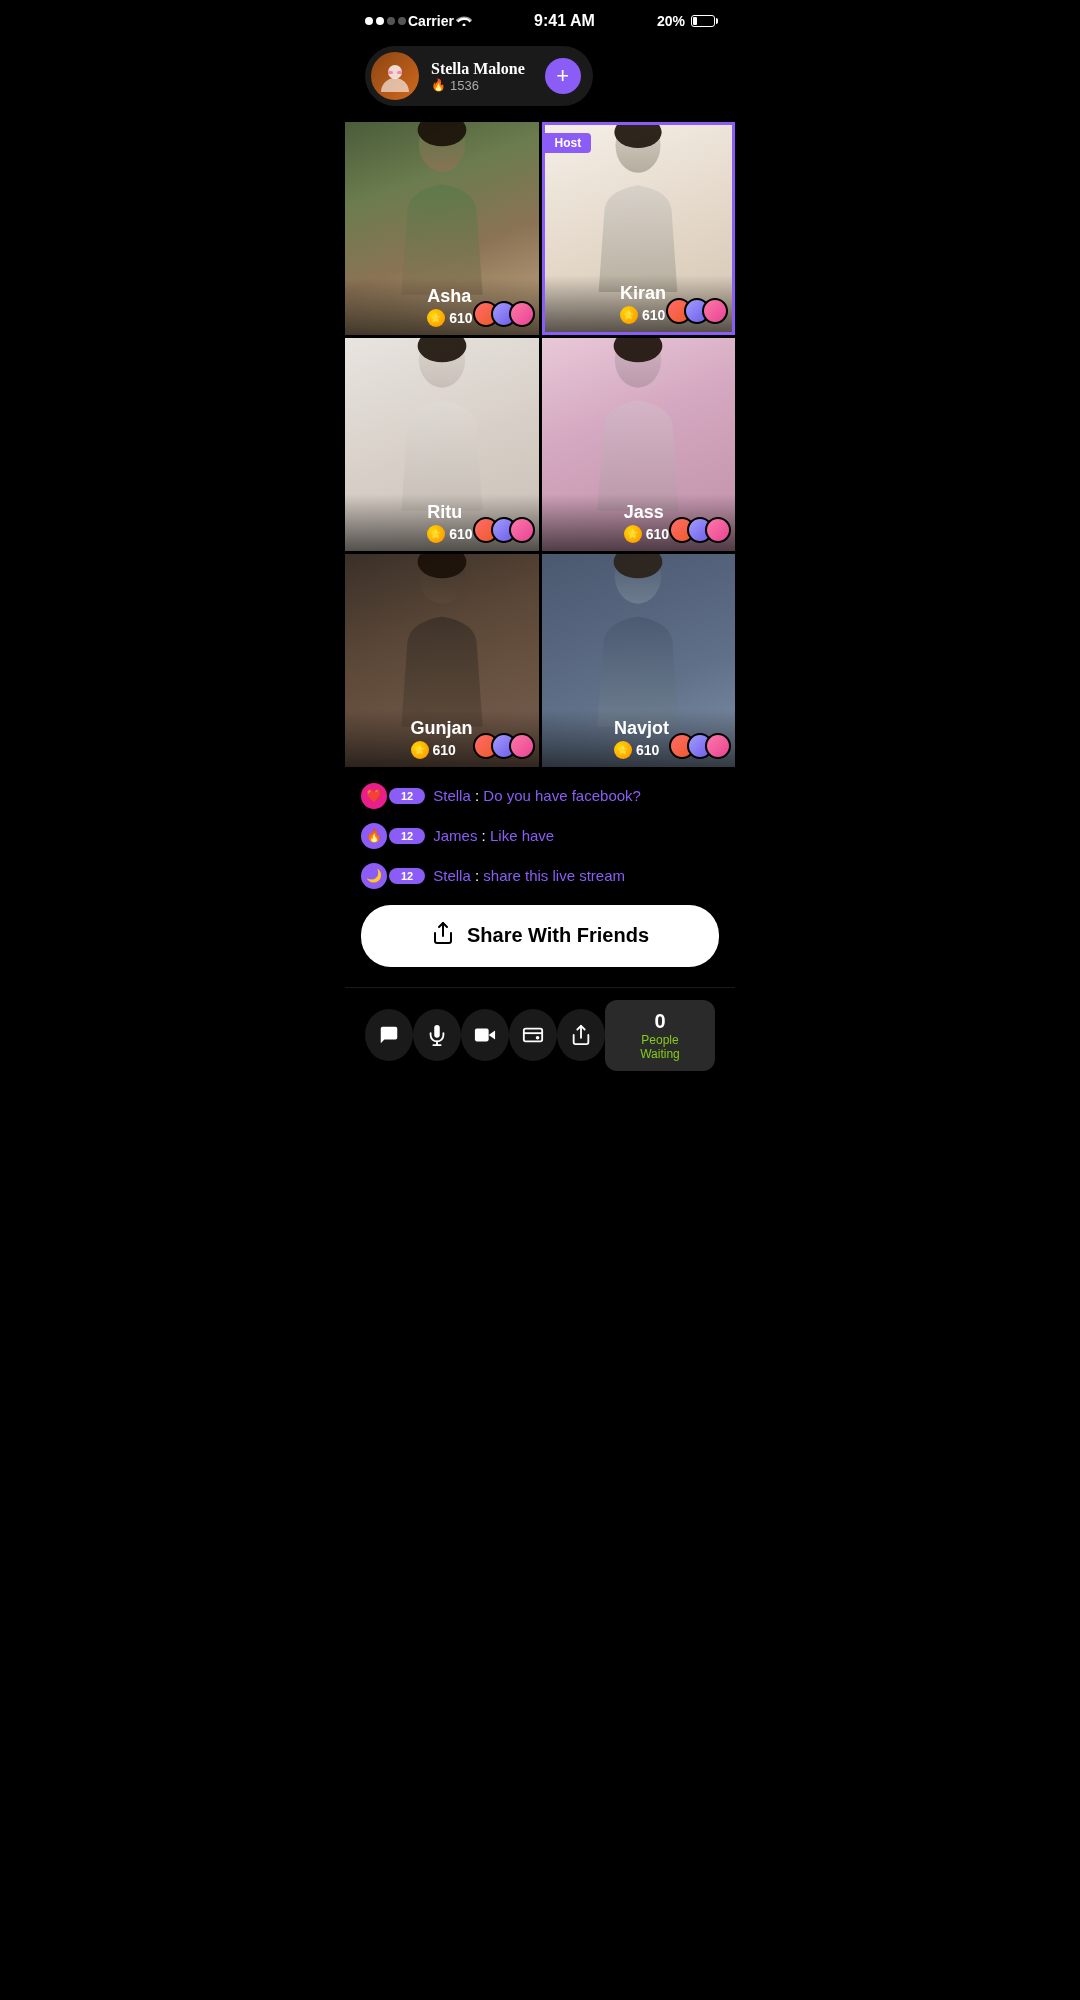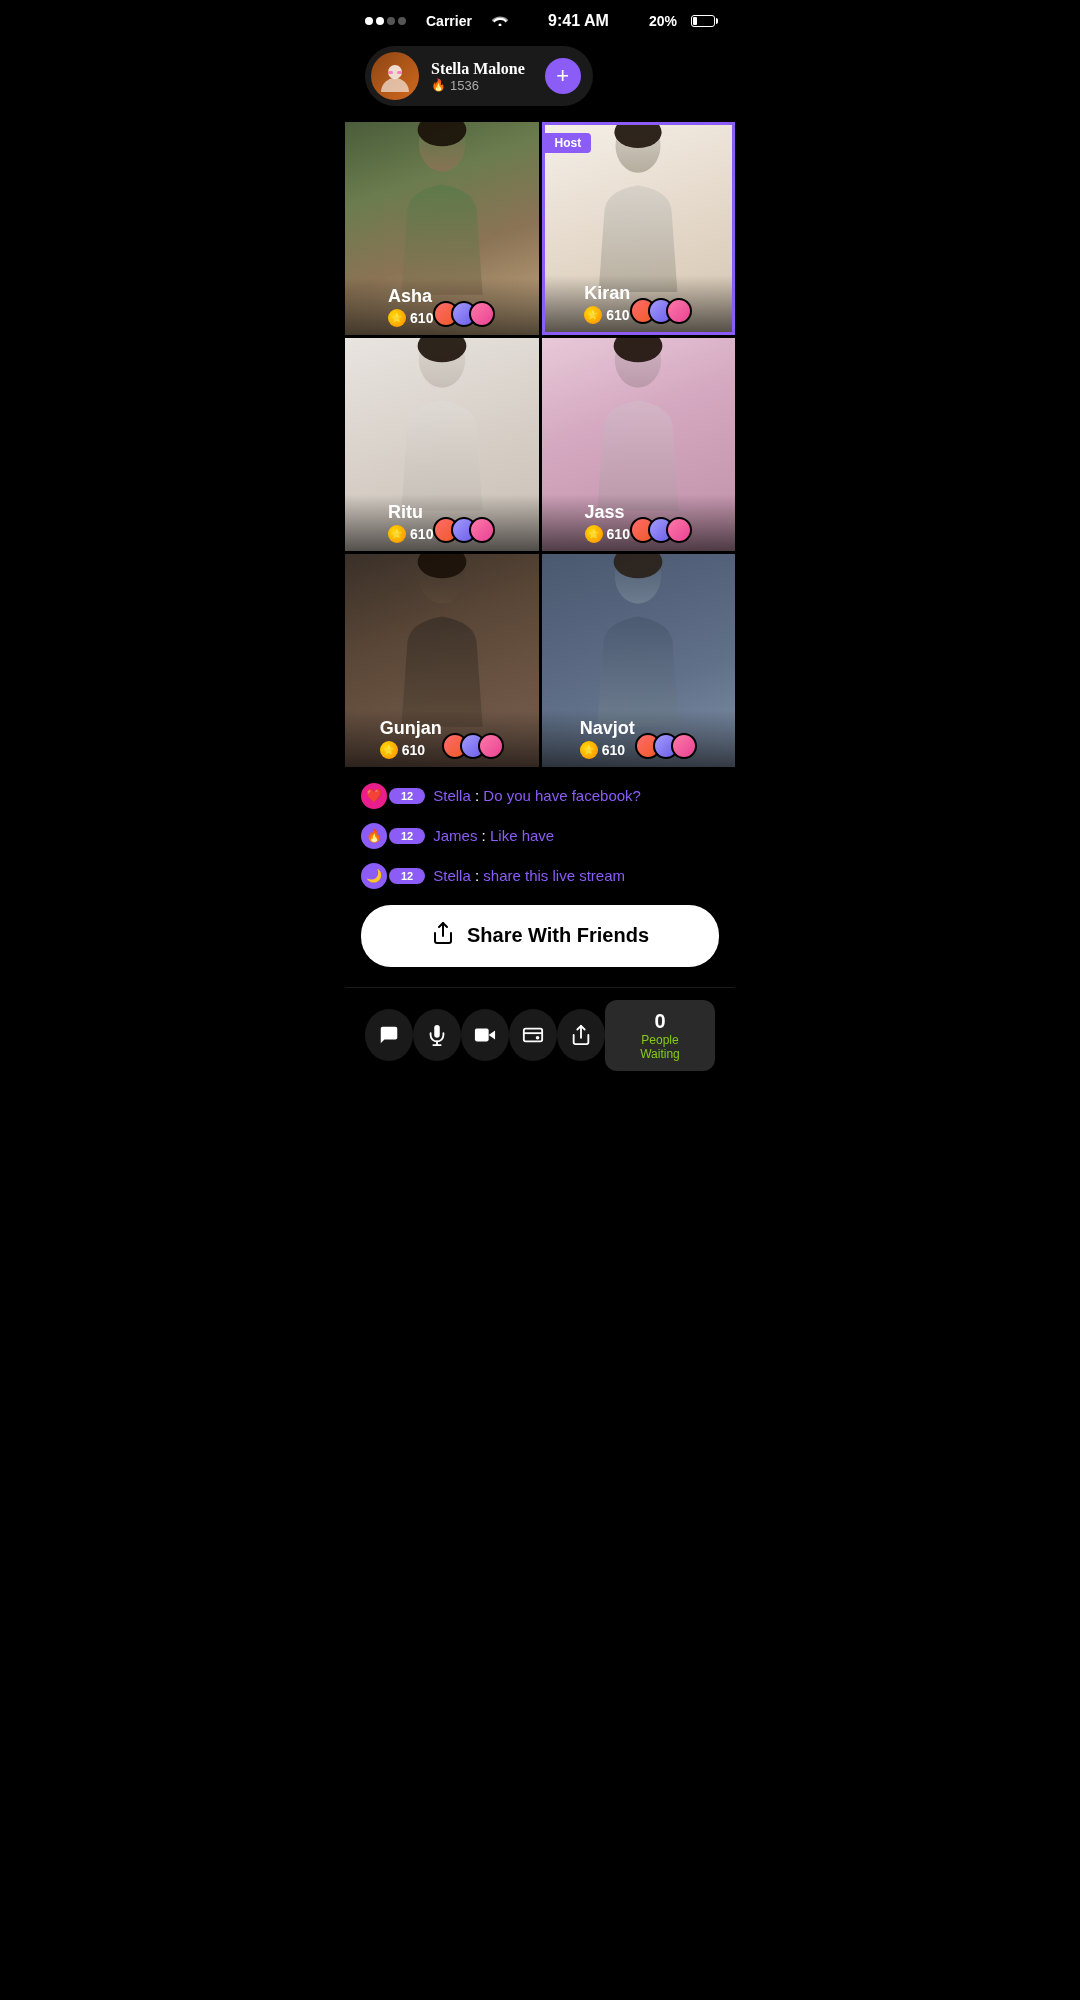--- a/index.html
+++ b/index.html
@@ -18,28 +18,28 @@
 
     
     .status-bar {
       display: flex;
       justify-content: space-between;
       align-items: center;
       padding: 12px 20px 8px;
       font-size: 14px;
       font-weight: 600;
     }
-    .status-left { display: flex; align-items: center; gap: 20px; }
+    .status-left { display: flex; align-items: center; gap: 2px; }
     .signal-dots { display: flex; gap: 3px; }
     .dot { width: 8px; height: 8px; border-radius: 50%; }
     .dot.filled { background: #fff; }
     .dot.empty { background: #555; }
     .wifi-icon { font-size: 14px; }
     .status-center { font-size: 16px; font-weight: 700; }
-    .status-right { display: flex; align-items: center; gap: 14px; font-size: 14px; }
+    .status-right { display: flex; align-items: center; gap: 6px; font-size: 14px; }
     .battery {
       width: 24px; height: 12px; border: 1.5px solid #fff; border-radius: 3px;
       position: relative; display: inline-flex; align-items: center; padding: 1px;
     }
     .battery::after {
       content: ''; width: 2px; height: 6px; background: #fff;
       position: absolute; right: -4px; border-radius: 0 2px 2px 0;
     }
     .battery-fill { width: 20%; height: 100%; background: #fff; border-radius: 1px; }
 
@@ -110,21 +110,21 @@
       border-radius: 0 4px 4px 0;
     }
     .cell-bottom {
       position: absolute;
       bottom: 0;
       left: 0;
       right: 0;
       padding: 8px 4px;
       background: linear-gradient(transparent, rgba(0,0,0,0.6));
       display: flex;
-      justify-content: center;
+      justify-content: flex-end;
       align-items: flex-end;
     }
     .cell-name { font-size: 18px; font-weight: 600; margin-bottom: 2px; }
     .cell-coins {
       display: flex;
       align-items: center;
       gap: 4px;
       font-size: 14px;
       font-weight: 600;
     }

